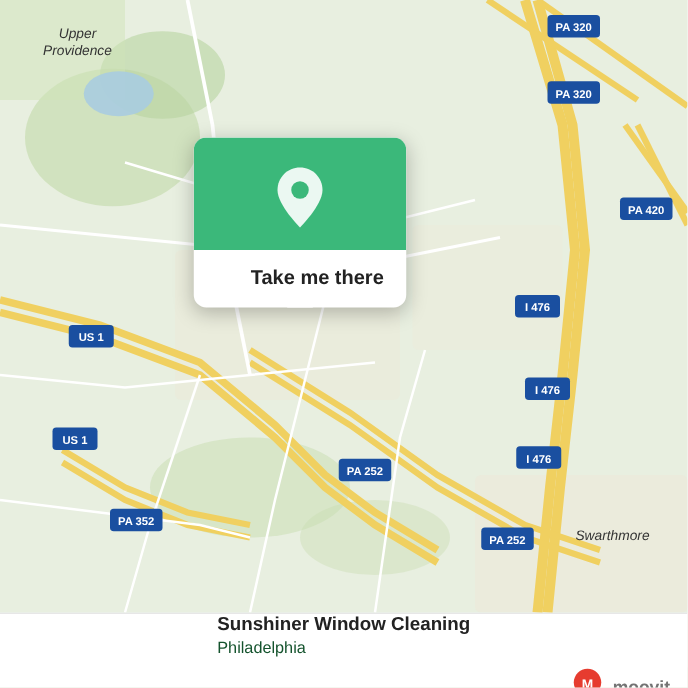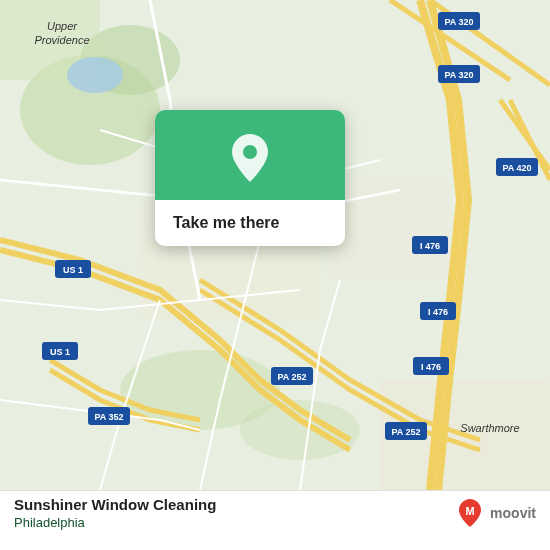--- a/index.html
+++ b/index.html
@@ -22,28 +22,28 @@
     
     #map-svg {
       width: 100%;
       height: 100%;
     }
 
     #popup-card {
       position: absolute;
       top: 110px;
       left: 155px;
-      width: 190px;
+      width: 170px;
       background: white;
       border-radius: 10px;
       box-shadow: 0 4px 16px rgba(0,0,0,0.25);
       overflow: hidden;
       display: flex;
       flex-direction: column;
-      align-items: flex-start;
+      align-items: flex-end;
     }
 
     #popup-green-top {
       background: #3bb87a;
       width: 100%;
       padding: 22px 0 16px 0;
       display: flex;
       justify-content: center;
       align-items: center;
     }
@@ -80,20 +80,21 @@
 
     #bottom-bar {
       width: 550px;
       height: 44px;
       background: white;
       border-top: 1px solid #e0e0e0;
       display: flex;
       align-items: center;
       padding: 0 14px;
       gap: 8px;
+      flex-direction: column;
     }
 
     #moovit-logo {
       margin-left: auto;
       display: flex;
       align-items: center;
       gap: 4px;
     }
 
     #osm-credit {

